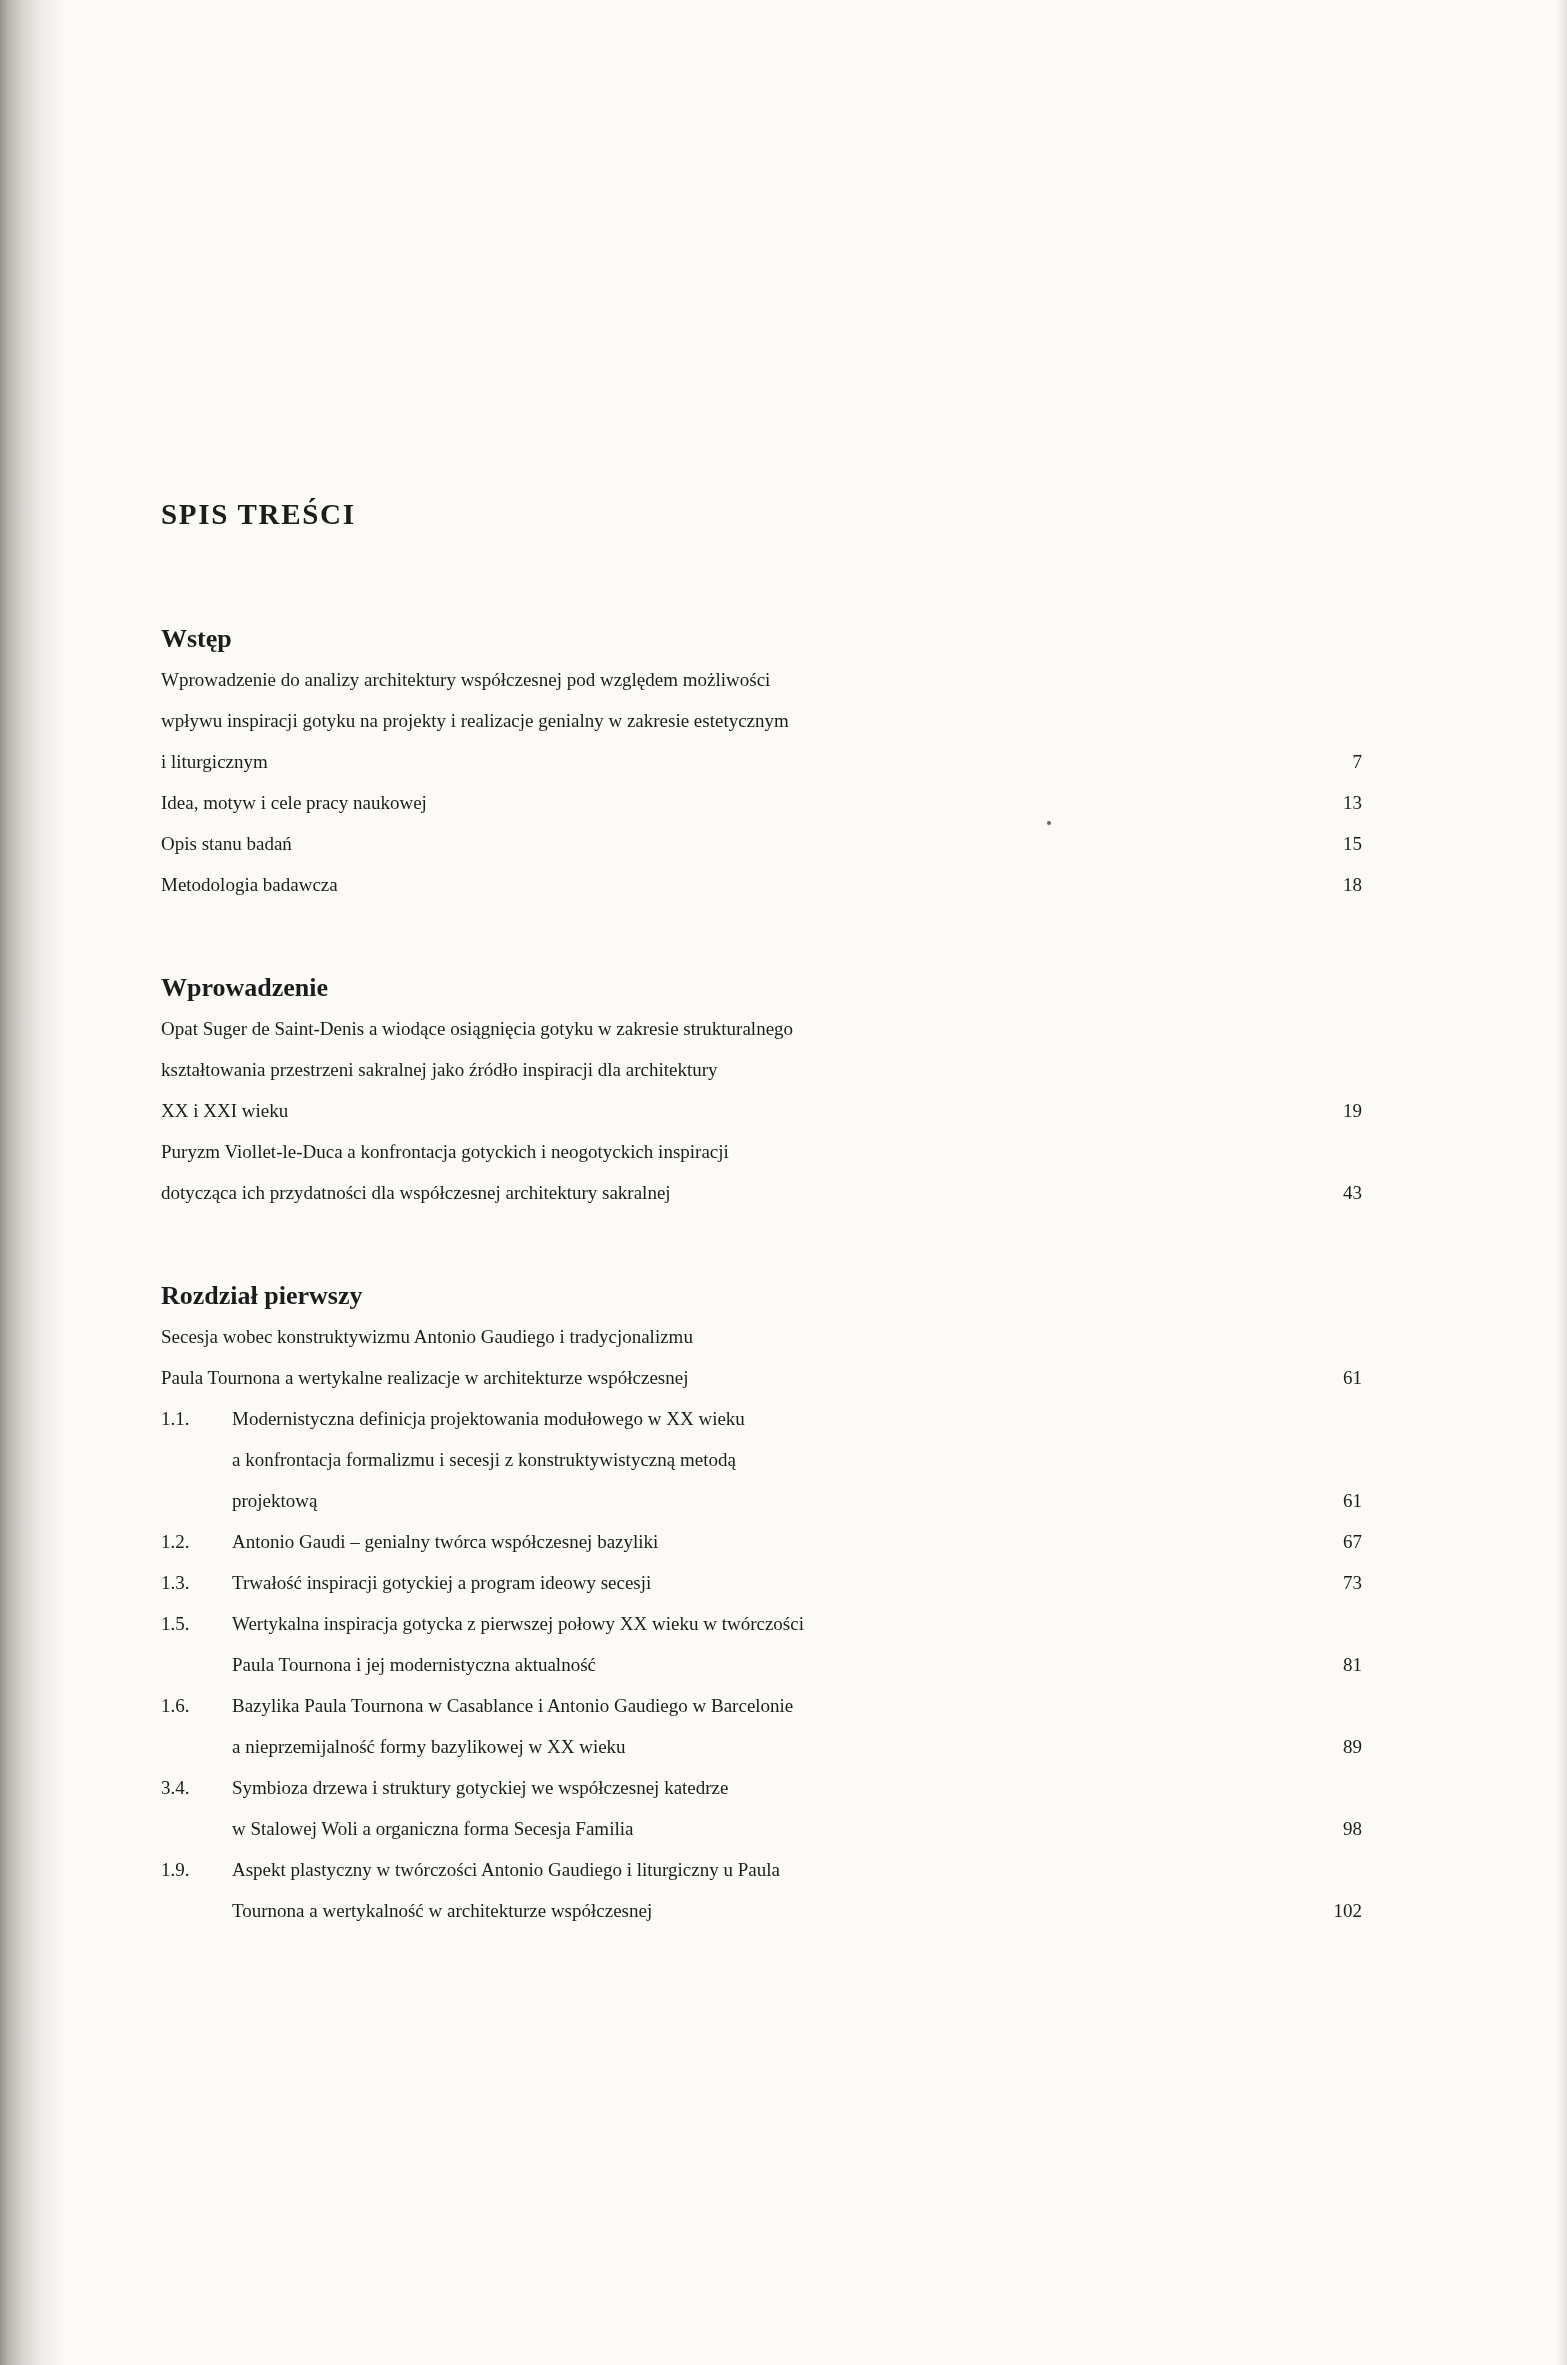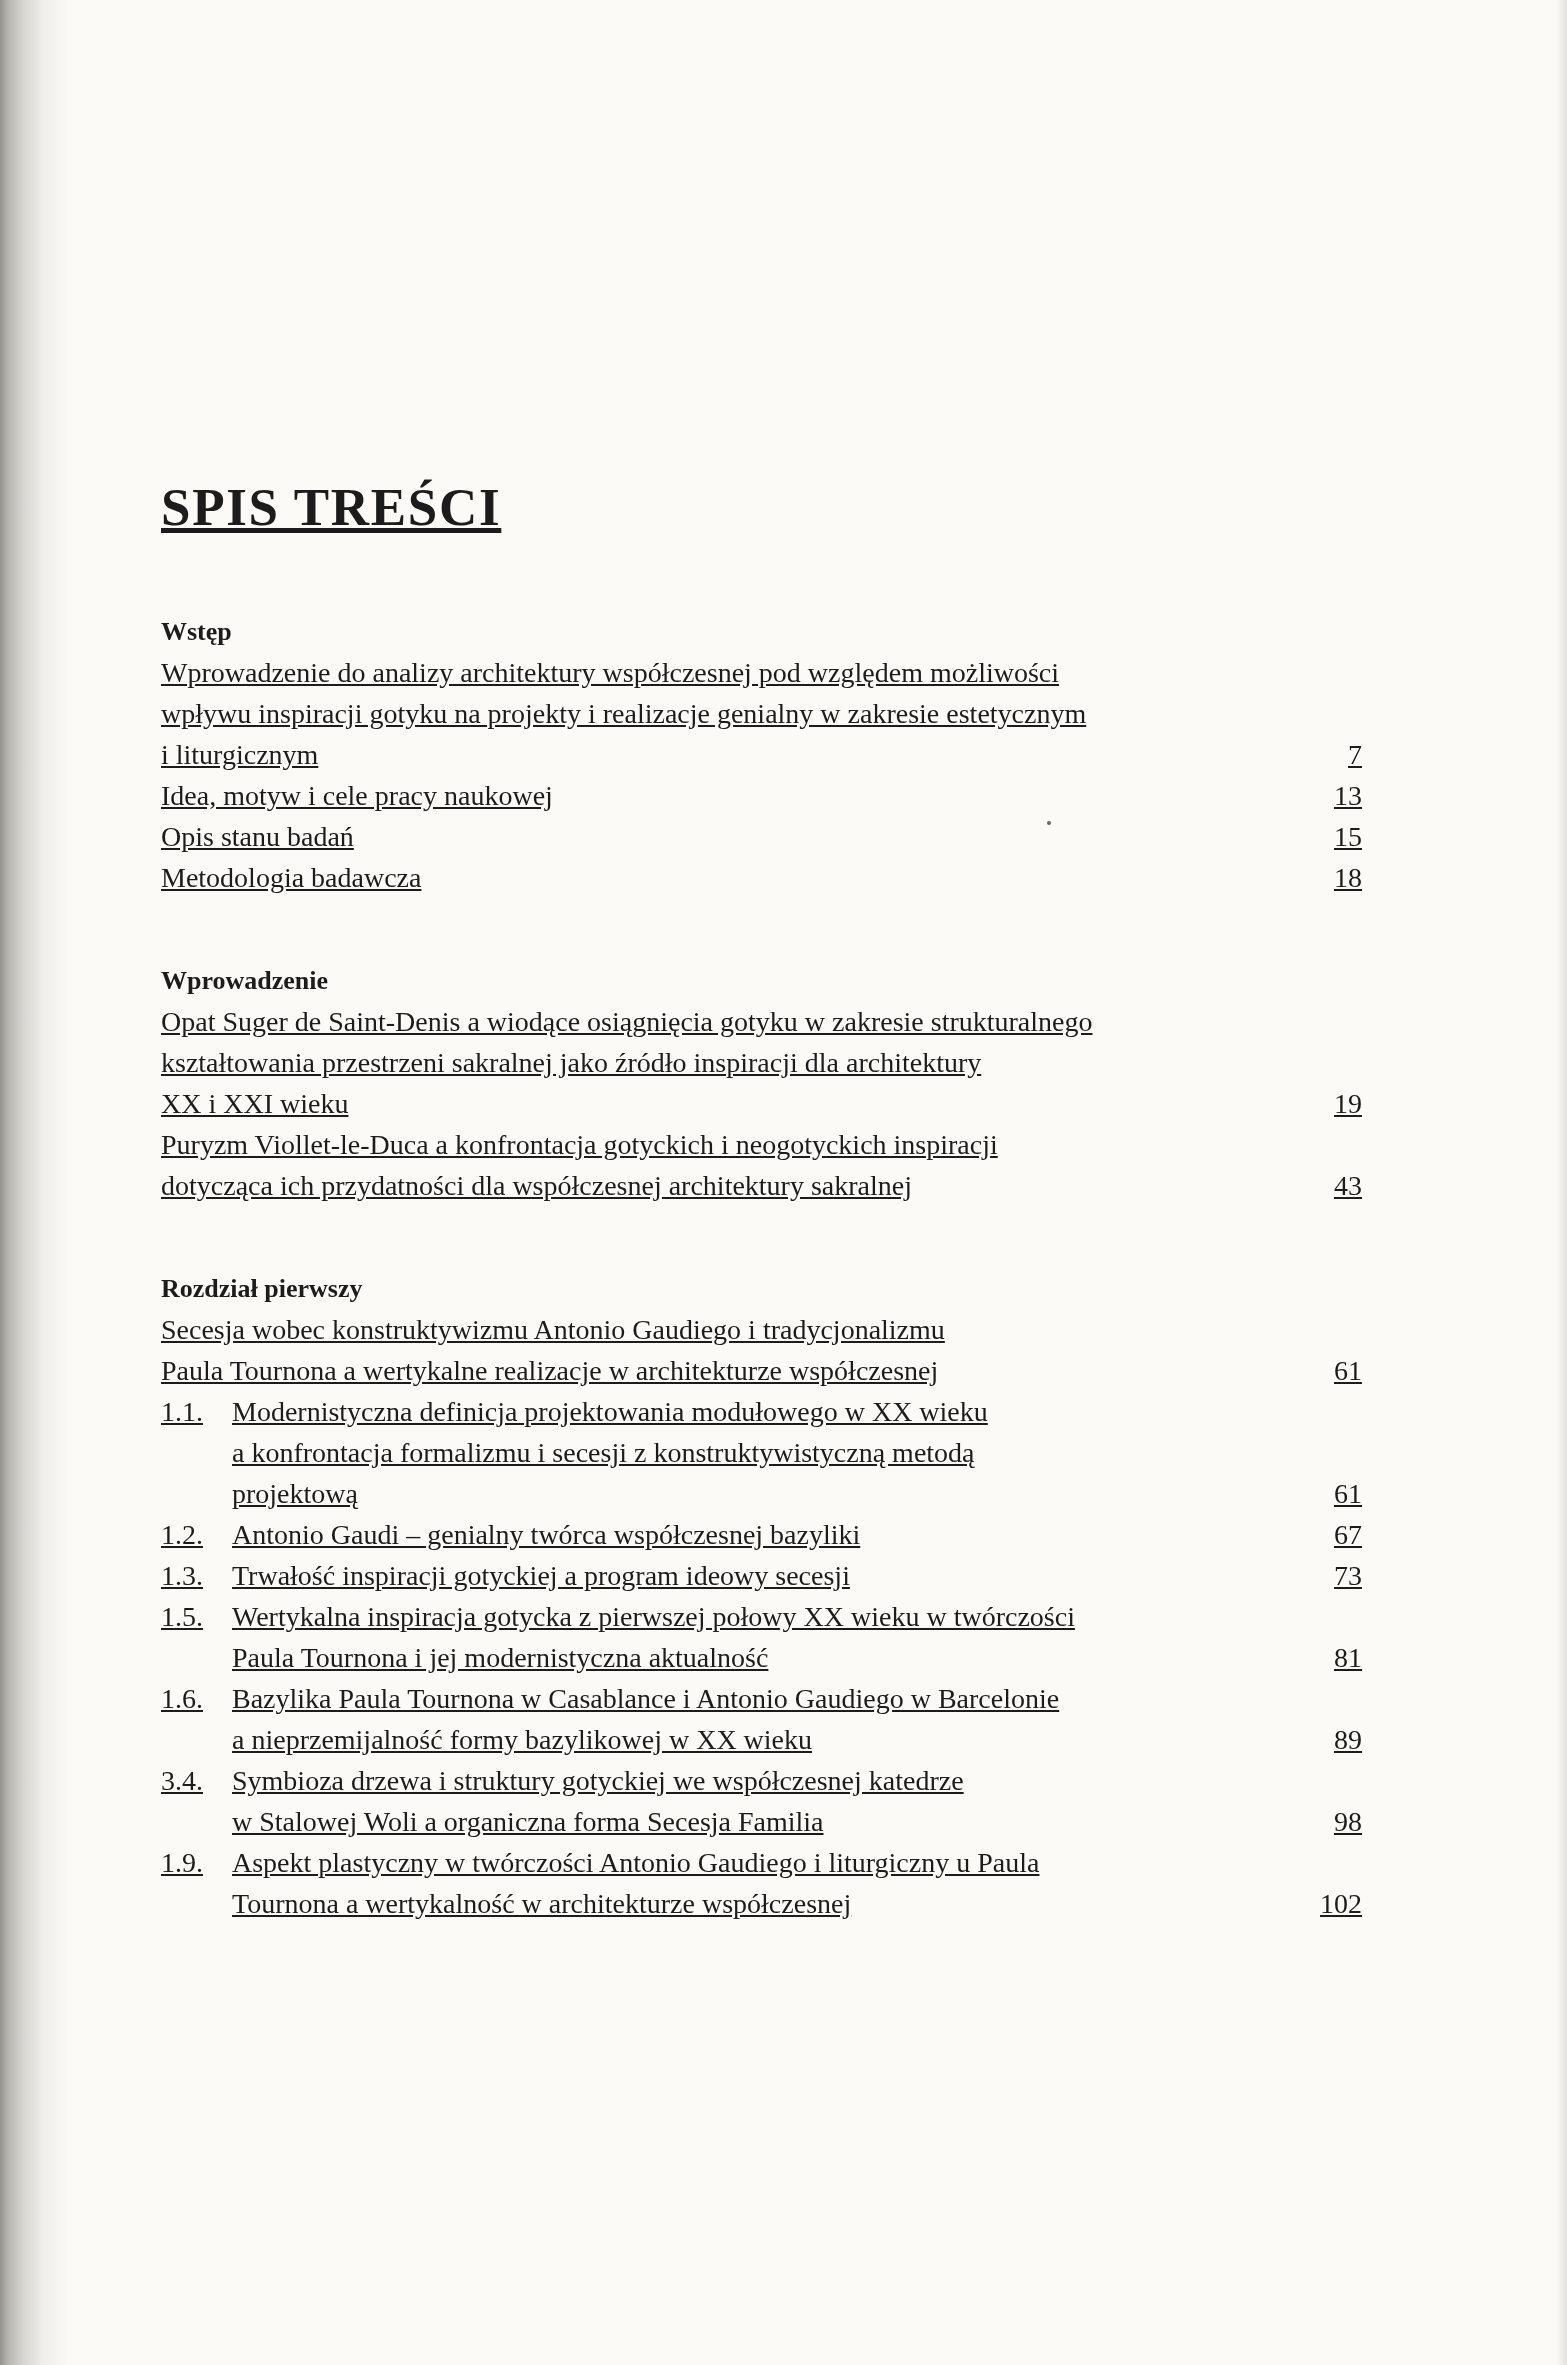--- a/index.html
+++ b/index.html
@@ -34,40 +34,38 @@
     width: 12px;
     background: linear-gradient(to left, rgba(160,158,152,0.28), rgba(251,250,247,0));
   }
   .content {
     position: absolute;
     left: 161px;
     top: 484px;
     width: 1201px;
   }
   .title {
-    margin: 1px 0 82px 0;
-    font-size: 53px;
+    margin: 8px 0 82px 0;
+    font-size: 29px;
     line-height: 44px;
     font-weight: bold;
     letter-spacing: 1.7px;
-    text-decoration: underline;
   }
   .section { margin-top: 12px; }
   .section + .section { margin-top: 62px; }
   .heading {
     font-weight: bold;
     font-size: 26px;
     line-height: 41px;
   }
   .line {
     display: flex;
     align-items: flex-end;
-    font-size: 28px;
+    font-size: 19px;
     line-height: 41px;
-    text-decoration: underline;
   }
   .num {
     flex: none;
     width: 71px;
   }
   .text { flex: none; white-space: nowrap; }
   .pageno {
     margin-left: auto;
     padding-left: 21px;
     text-align: right;

